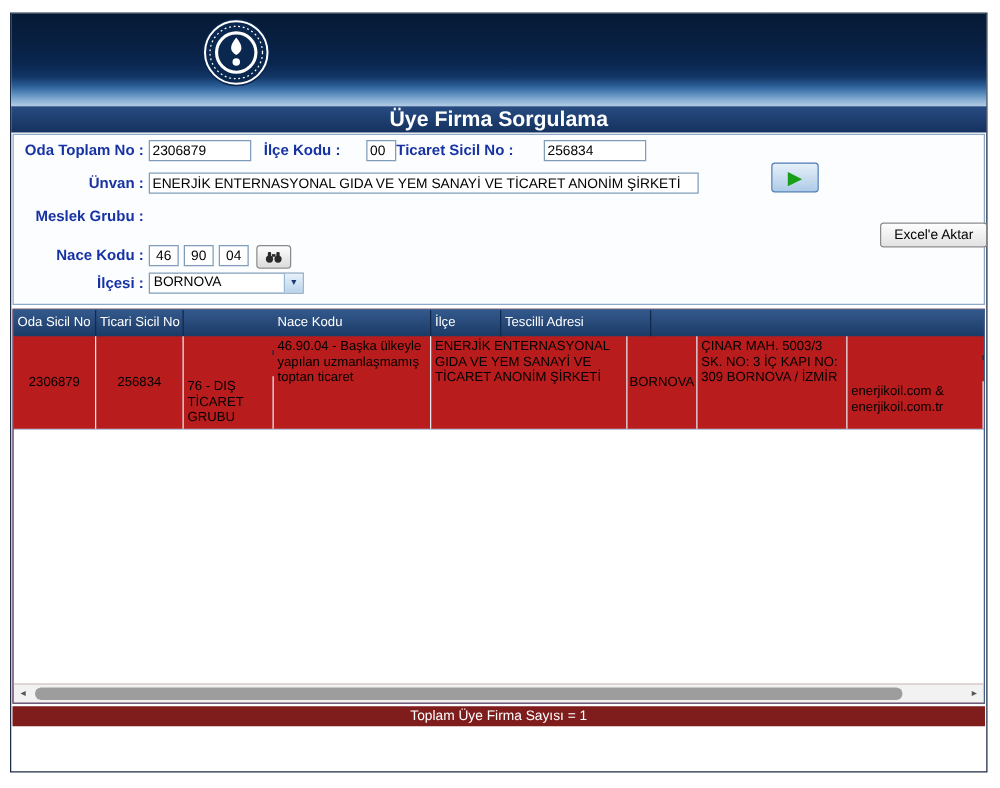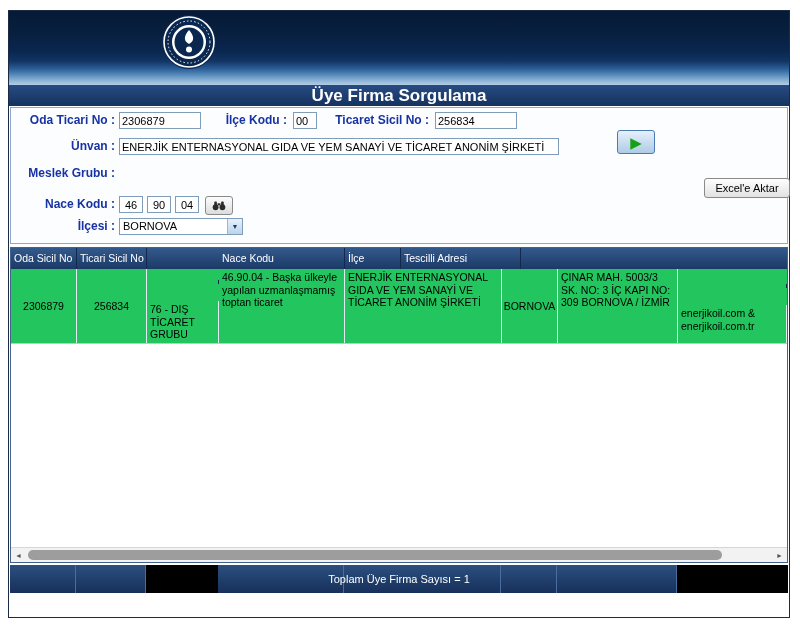--- a/index.html
+++ b/index.html
@@ -16,21 +16,21 @@
   .logo { position:absolute; left:152px; top:3px; width:56px; height:56px; }
   .titlebar { position:absolute; top:74px; left:0; right:0; height:21px;
     background:linear-gradient(#274b82,#15325f); color:#fff; font-size:17px;
     font-weight:bold; text-align:center; line-height:21px; }
 
   
   .form-panel { position:absolute; top:96px; left:1px; right:1px; height:137px;
     background:#fcfdff; border:1px solid #8fa8c8; }
   .flabel { position:absolute; left:2px; width:102px; text-align:right;
     color:#1733a3; font-weight:bold; font-size:12px; line-height:17px; }
-  .flabel2 { position:absolute; text-align:right; color:#1733a3; font-weight:bold;
+  .flabel2 { position:absolute; text-align:left; color:#1733a3; font-weight:bold;
     font-size:12px; line-height:17px; }
   .tinput { position:absolute; height:17px; border:1px solid #7f9db9;
     font-size:11px; padding:0 2px; font-family:"Liberation Sans", sans-serif; }
   .combo { position:absolute; height:17px; border:1px solid #7f9db9; background:#fff;
     font-size:11px; line-height:15px; padding-left:3px; }
   .combo .arrowbox { position:absolute; right:0; top:0; bottom:0; width:15px;
     background:linear-gradient(#e8f1fa,#b9d4ec); border-left:1px solid #9ab8d8;
     display:flex; align-items:center; justify-content:center;
     font-size:7px; color:#1b3a6e; }
   .btn-query { position:absolute; left:606px; top:22px; width:38px; height:24px;
@@ -42,21 +42,21 @@
     border:1px solid #8a8a8a; border-radius:3px; font-size:11px;
     background:linear-gradient(#fefefe,#e2e2e2); cursor:pointer;
     font-family:"Liberation Sans", sans-serif; }
   .btn-binoc { position:absolute; left:194px; top:88px; width:28px; height:19px;
     border:1px solid #8a8a8a; border-radius:3px;
     background:linear-gradient(#fdfdfd,#dcdcdc); display:flex; align-items:center;
     justify-content:center; cursor:pointer; }
 
   
   .table-box { position:absolute; top:236px; left:1px; right:1px; height:316px;
-    border:1px solid #44618c; background:#22c55e; display:flex; flex-direction:column; }
+    border:1px solid #44618c; background:#b91c1c; display:flex; flex-direction:column; }
   .thead { display:flex; height:21px; flex:0 0 21px;
     background:linear-gradient(#33598c,#1b3a66); color:#fff; font-size:10.5px; }
   .th { padding:4px 3px 0 3px; border-right:1px solid #10294d; overflow:hidden;
     white-space:nowrap; }
   .c0{width:66px;} .c1{width:70px;} .c2{width:72px;margin-top:32px;} .c3{width:126px;}
   .c4{width:157px;} .c5{width:56px;} .c6{width:120px;} .c7{flex:1;margin-top:36px;}
   .trow { display:flex; min-height:53px; font-size:10.5px; color:#000;
     border-bottom:1px solid #b9c9dc; }
   .td { padding:2px 3px; border-right:1px solid #e3e9f0; line-height:1.2;
     overflow:hidden; }
@@ -65,22 +65,22 @@
   .tempty { flex:1; background:#fff; }
   .hscroll { flex:0 0 15px; display:flex; background:#f2f2f2;
     border-top:1px solid #d6d6d6; }
   .scroll-btn { width:15px; display:flex; align-items:center; justify-content:center;
     font-size:7px; color:#555; cursor:pointer; }
   .scroll-track { flex:1; position:relative; }
   .scroll-thumb { position:absolute; left:2px; top:2px; bottom:2px; width:93%;
     background:#9d9d9d; border-radius:6px; cursor:pointer; }
 
   
-  .tfooter { position:absolute; top:554px; left:1px; right:1px; height:28px;
-    display:flex; background:#000000; }
+  .tfooter { position:absolute; top:554px; left:1px; right:1px; height:16px;
+    display:flex; background:#7f1d1d;flex-direction:column; }
   .fseg { border-right:1px solid #4a6da0;
     background:linear-gradient(#2c4f80,#16305a); }
   .footer-text { position:absolute; left:0; right:0; top:0; bottom:0;
     display:flex; align-items:center; justify-content:center; color:#fff;
     font-size:11px; }
 </style>
 </head>
 <body>
 
 <div class="window">
@@ -95,21 +95,21 @@
         <circle cx="28" cy="28" r="14.5" fill="#0a2750"></circle>
         <path d="M28 16 c-5.5 6.5 -5.5 11 0 14 c5.5 -3 5.5 -7.5 0 -14 z" fill="#ffffff"></path>
         <circle cx="28" cy="35.5" r="3" fill="#ffffff"></circle>
       </svg>
     </div>
   </div>
   <div class="titlebar">Üye Firma Sorgulama</div>
 
   <div class="form-panel">
 
-    <div class="flabel" style="top:4px;">Oda Ticari No :</div>
+    <div class="flabel" style="top:4px;">Oda Toplam No :</div>
     <input class="tinput" style="left: 108px; top: 4px; width: 82px;" value="2306879">
 
     <div class="flabel2" style="left:200px; top:4px; width:76px;">İlçe Kodu :</div>
     <input class="tinput" style="left: 282px; top: 4px; width: 24px;" value="00">
 
     <div class="flabel2" style="left:306px; top:4px; width:112px;">Ticaret Sicil No :</div>
     <input class="tinput" style="left: 424px; top: 4px; width: 82px;" value="256834">
 
     <div class="flabel" style="top:30px;">Ünvan :</div>
     <input class="tinput" style="left: 108px; top: 30px; width: 440px;" value="ENERJİK ENTERNASYONAL GIDA VE YEM SANAYİ VE TİCARET ANONİM ŞİRKETİ">

